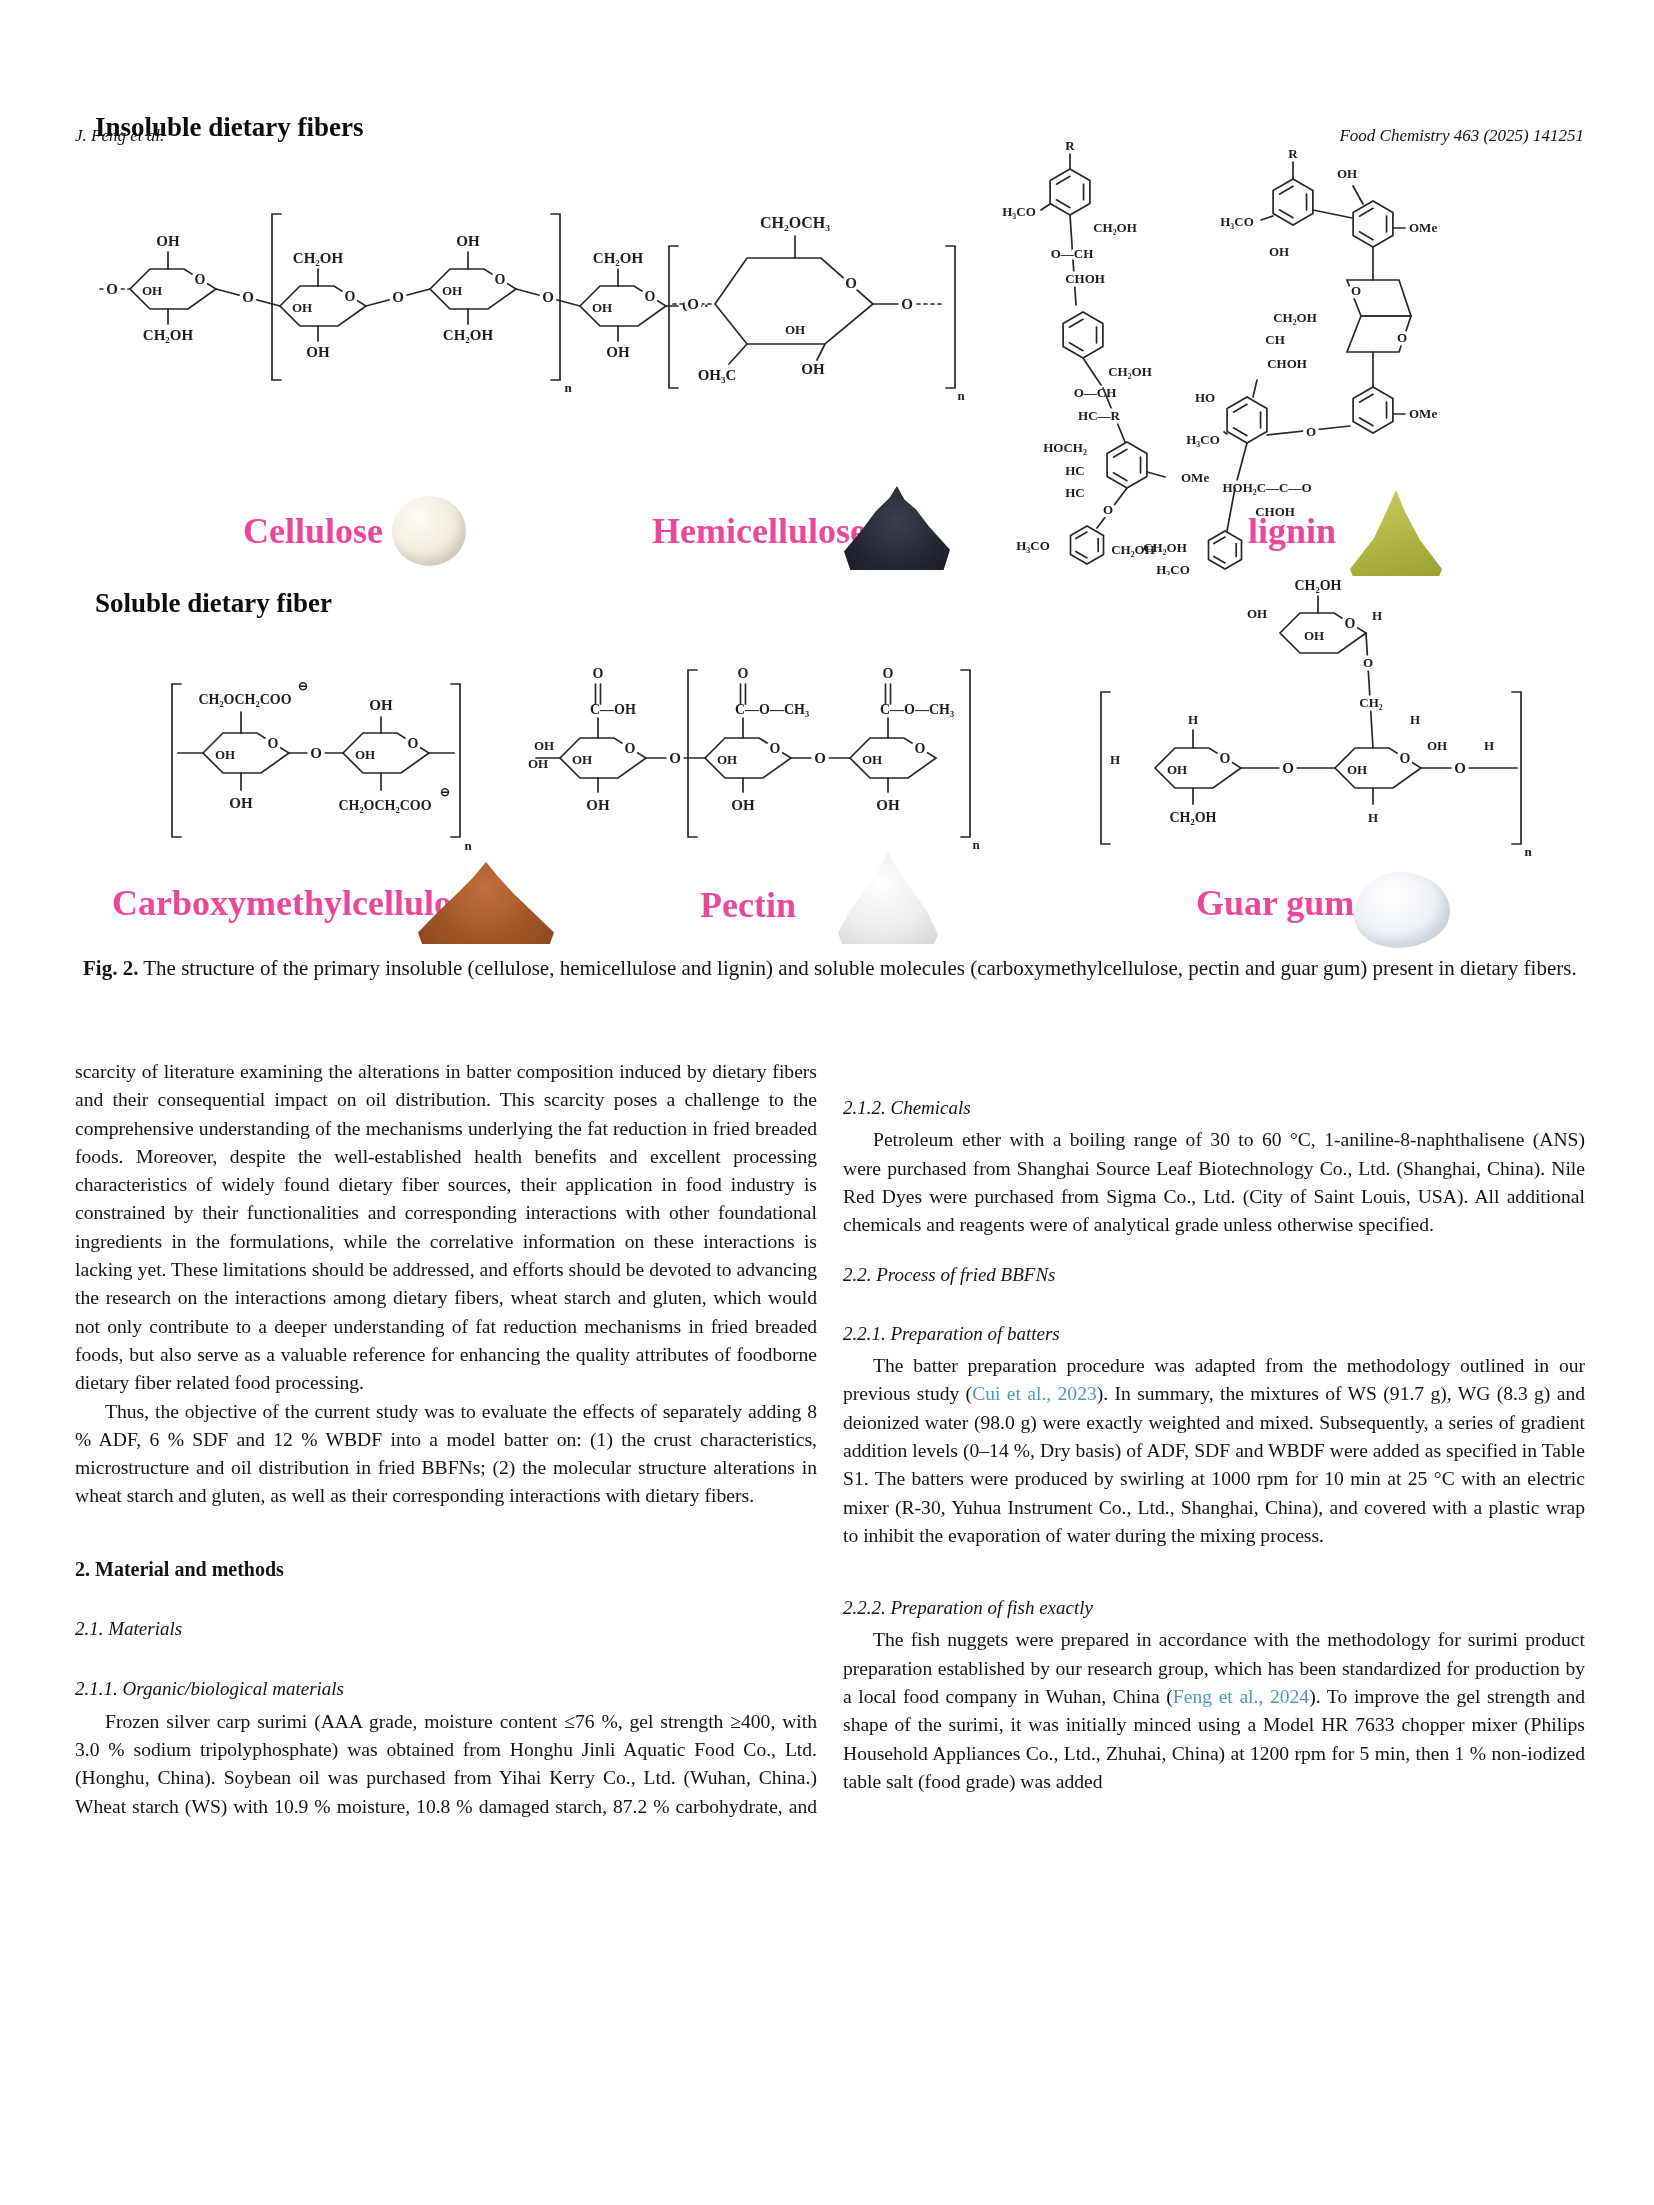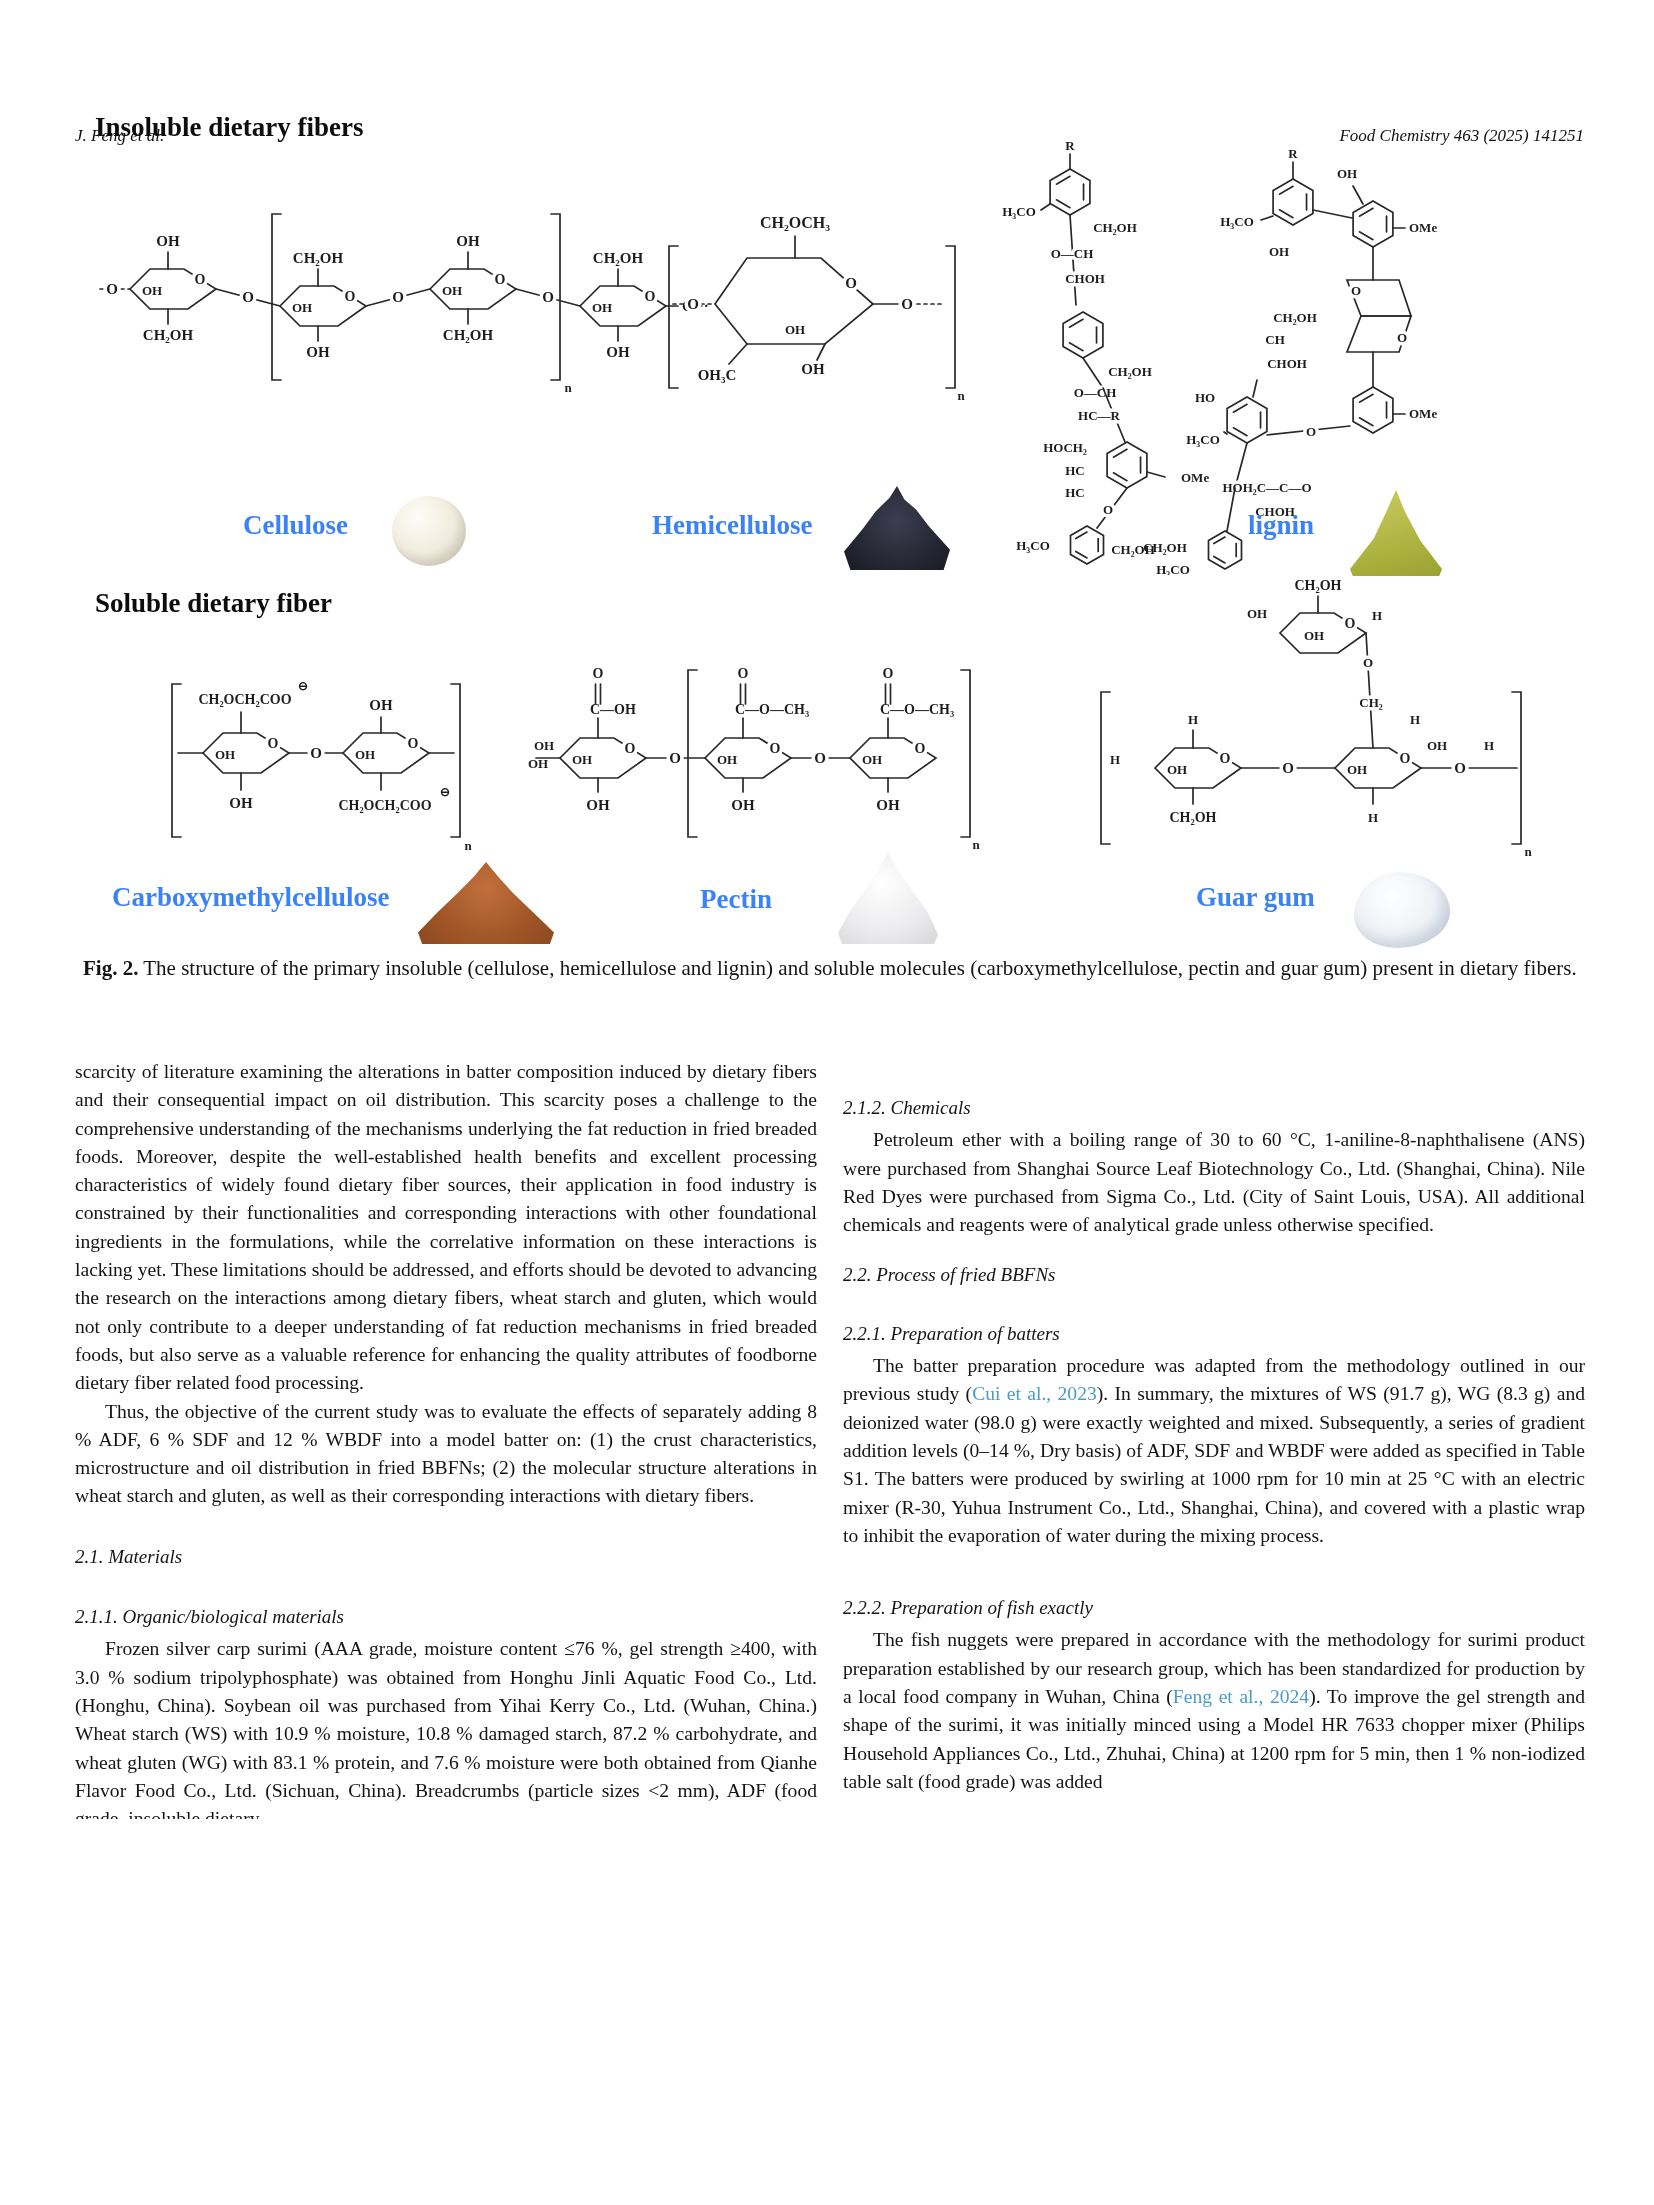--- a/index.html
+++ b/index.html
@@ -4,21 +4,21 @@
 <style>
   html,body{margin:0;padding:0;background:#ffffff;}
   .page{position:relative;width:1654px;height:1819px;background:#ffffff;
         font-family:"Liberation Serif",serif;color:#161616;overflow:hidden;}
 
   .hdr{position:absolute;top:126px;font-style:italic;font-size:17px;color:#111;}
   .hdr-left{left:75px;}
   .hdr-right{right:70px;}
 
   .fig-heading{position:absolute;font-weight:bold;font-size:27px;color:#0d0d0d;}
-  .fig-label{position:absolute;font-weight:bold;font-size:27px;color:#3b82f6;white-space:nowrap;}
+  .fig-label{position:absolute;font-weight:bold;font-size:36px;color:#ec4899;white-space:nowrap;}
 
   svg.chem{position:absolute;}
   svg.chem text{font-family:"Liberation Serif",serif;font-weight:bold;fill:#1d1d1d;}
   svg.chem .halo{stroke:#ffffff;stroke-width:7px;paint-order:stroke;}
   svg.chem line,svg.chem polyline,svg.chem polygon,svg.chem path{
       stroke:#282828;stroke-width:1.7;fill:none;stroke-linecap:round;}
 
   .powder{position:absolute;}
   .powder-cellulose{width:74px;height:70px;border-radius:50%;
       background:radial-gradient(circle at 35% 30%,#fdfcf7,#f0ebdc 55%,#ddd5bf);
@@ -337,20 +337,21 @@
   <div class="fig-label" style="left:700px;top:884px;">Pectin</div>
   <div class="powder powder-pectin" style="left:838px;top:852px;"></div>
   <div class="fig-label" style="left:1196px;top:882px;">Guar gum</div>
   <div class="powder powder-guar" style="left:1354px;top:872px;"></div>
 
   <div class="caption"><span class="tag">Fig. 2.</span><span> The structure of the primary insoluble (cellulose, hemicellulose and lignin) and soluble molecules (carboxymethylcellulose, pectin and guar gum) present in dietary fibers.</span></div>
 
   <div class="col col-left">
     <p>scarcity of literature examining the alterations in batter composition induced by dietary fibers and their consequential impact on oil distribution. This scarcity poses a challenge to the comprehensive understanding of the mechanisms underlying the fat reduction in fried breaded foods. Moreover, despite the well-established health benefits and excellent processing characteristics of widely found dietary fiber sources, their application in food industry is constrained by their functionalities and corresponding interactions with other foundational ingredients in the formulations, while the correlative information on these interactions is lacking yet. These limitations should be addressed, and efforts should be devoted to advancing the research on the interactions among dietary fibers, wheat starch and gluten, which would not only contribute to a deeper understanding of fat reduction mechanisms in fried breaded foods, but also serve as a valuable reference for enhancing the quality attributes of foodborne dietary fiber related food processing.</p>
     <p class="ind">Thus, the objective of the current study was to evaluate the effects of separately adding 8 % ADF, 6 % SDF and 12 % WBDF into a model batter on: (1) the crust characteristics, microstructure and oil distribution in fried BBFNs; (2) the molecular structure alterations in wheat starch and gluten, as well as their corresponding interactions with dietary fibers.</p>
+    <h3>2. Material and methods</h3>
     <h4>2.1. Materials</h4>
     <h4 class="tight">2.1.1. Organic/biological materials</h4>
     <p class="ind">Frozen silver carp surimi (AAA grade, moisture content ≤76 %, gel strength ≥400, with 3.0 % sodium tripolyphosphate) was obtained from Honghu Jinli Aquatic Food Co., Ltd. (Honghu, China). Soybean oil was purchased from Yihai Kerry Co., Ltd. (Wuhan, China.) Wheat starch (WS) with 10.9 % moisture, 10.8 % damaged starch, 87.2 % carbohydrate, and wheat gluten (WG) with 83.1 % protein, and 7.6 % moisture were both obtained from Qianhe Flavor Food Co., Ltd. (Sichuan, China). Breadcrumbs (particle sizes &lt;2 mm), ADF (food grade, insoluble dietary</p>
   </div>
 
   <div class="col col-right">
     <h4 class="tight" style="margin-top:36px;">2.1.2. Chemicals</h4>
     <p class="ind">Petroleum ether with a boiling range of 30 to 60 °C, 1-aniline-8-naphthalisene (ANS) were purchased from Shanghai Source Leaf Biotechnology Co., Ltd. (Shanghai, China). Nile Red Dyes were purchased from Sigma Co., Ltd. (City of Saint Louis, USA). All additional chemicals and reagents were of analytical grade unless otherwise specified.</p>
     <h4 style="margin-top:22px;margin-bottom:30px;">2.2. Process of fried BBFNs</h4>
     <h4 class="tight" style="margin-top:28px;">2.2.1. Preparation of batters</h4>

